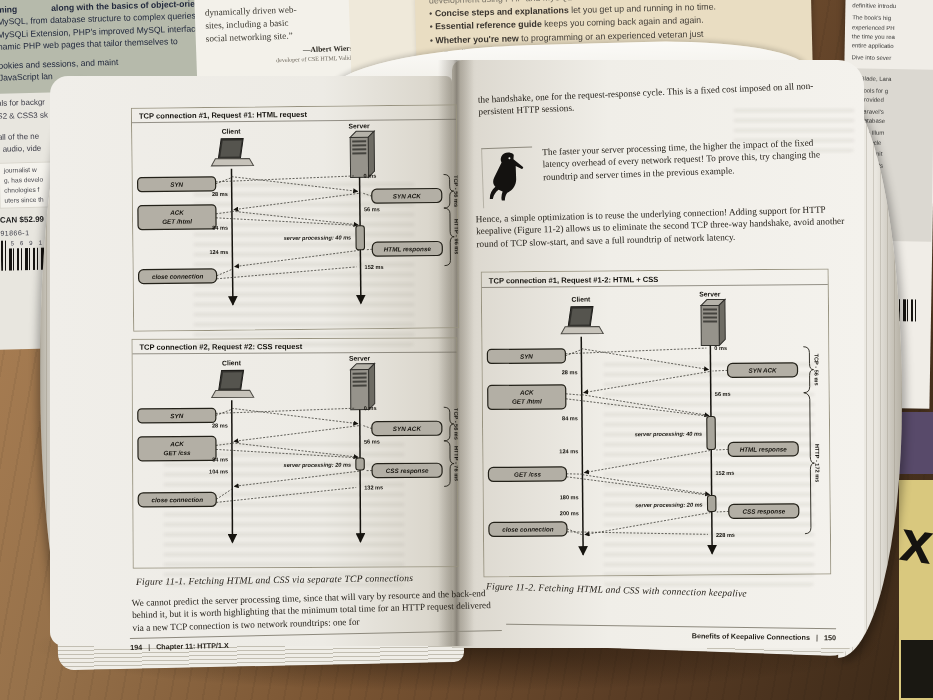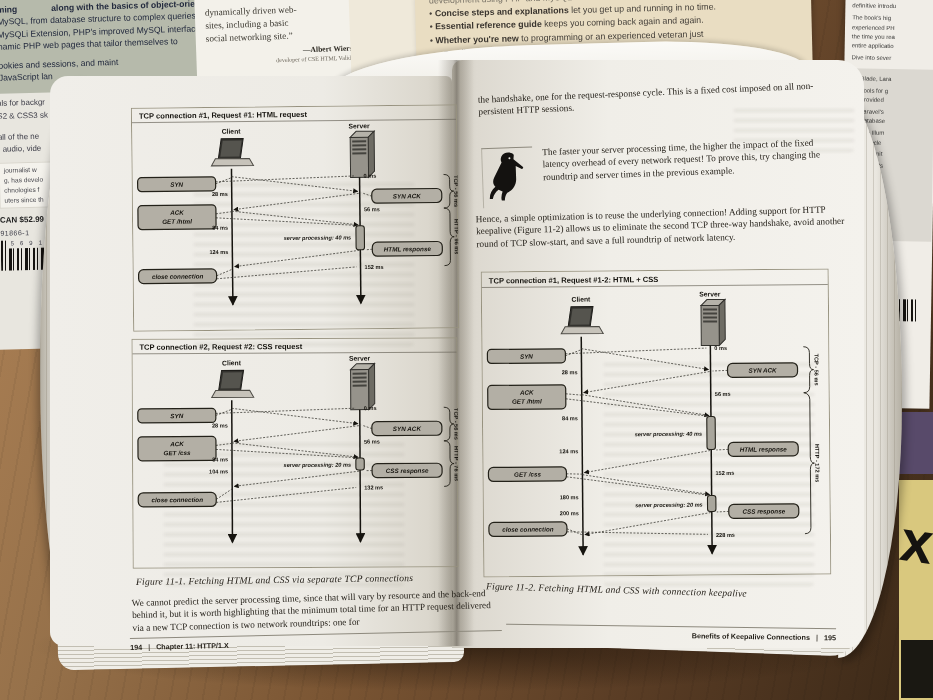--- a/index.html
+++ b/index.html
@@ -462,16 +462,16 @@
       <text class="tm e" x="96" y="244.5">200 ms</text>
       <text class="tm" x="233" y="267.5">228 ms</text>
       <path class="brc" d="M322,78 Q328,78 328,84 L328,95 Q328,101 332,101 Q328,101 328,107 L328,118 Q328,124 322,124"></path>
       <text class="br" transform="rotate(90 333 101)" x="333" y="101">TCP - 56 ms</text>
       <path class="brc" d="M322,124 Q328,125 328,131 L328,188 Q328,194.5 332,194.5 Q328,194.5 328,201 L328,259 Q328,265 322,265"></path>
       <text class="br" transform="rotate(90 333 194.5)" x="333" y="194.5">HTTP - 172 ms</text>
     </svg>
 
     <div class="figcap" style="left:442px;top:528px;transform:rotate(1.6deg)">Figure 11-2. Fetching HTML and CSS with connection keepalive</div>
     <div class="pfoot" style="left:462px;top:570px;width:330px;text-align:right;transform:rotate(.8deg)">
-      <span>Benefits of Keepalive Connections</span><span class="sep">|</span><span>195</span>
+      <span>Benefits of Keepalive Connections</span><span class="sep">|</span><span>150</span>
     </div>
   </div>
 </div>
 
 </body></html>

